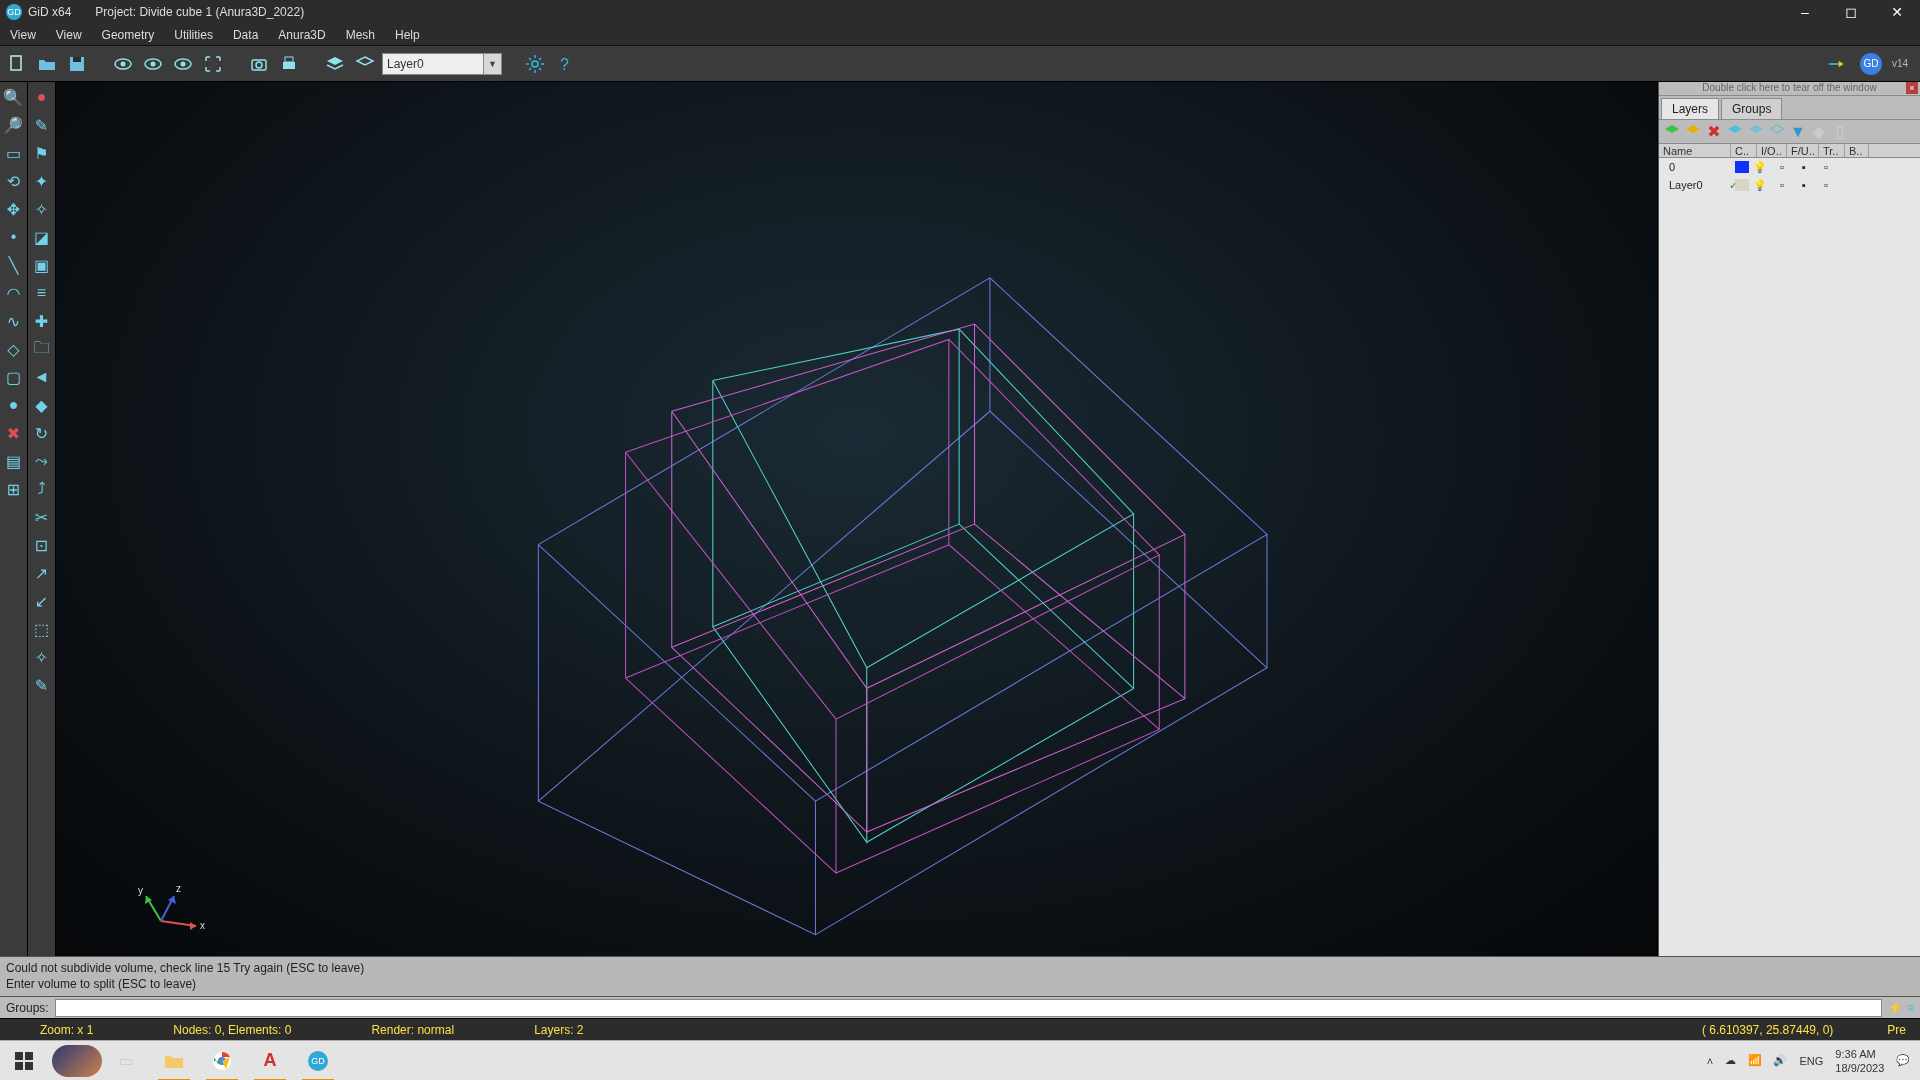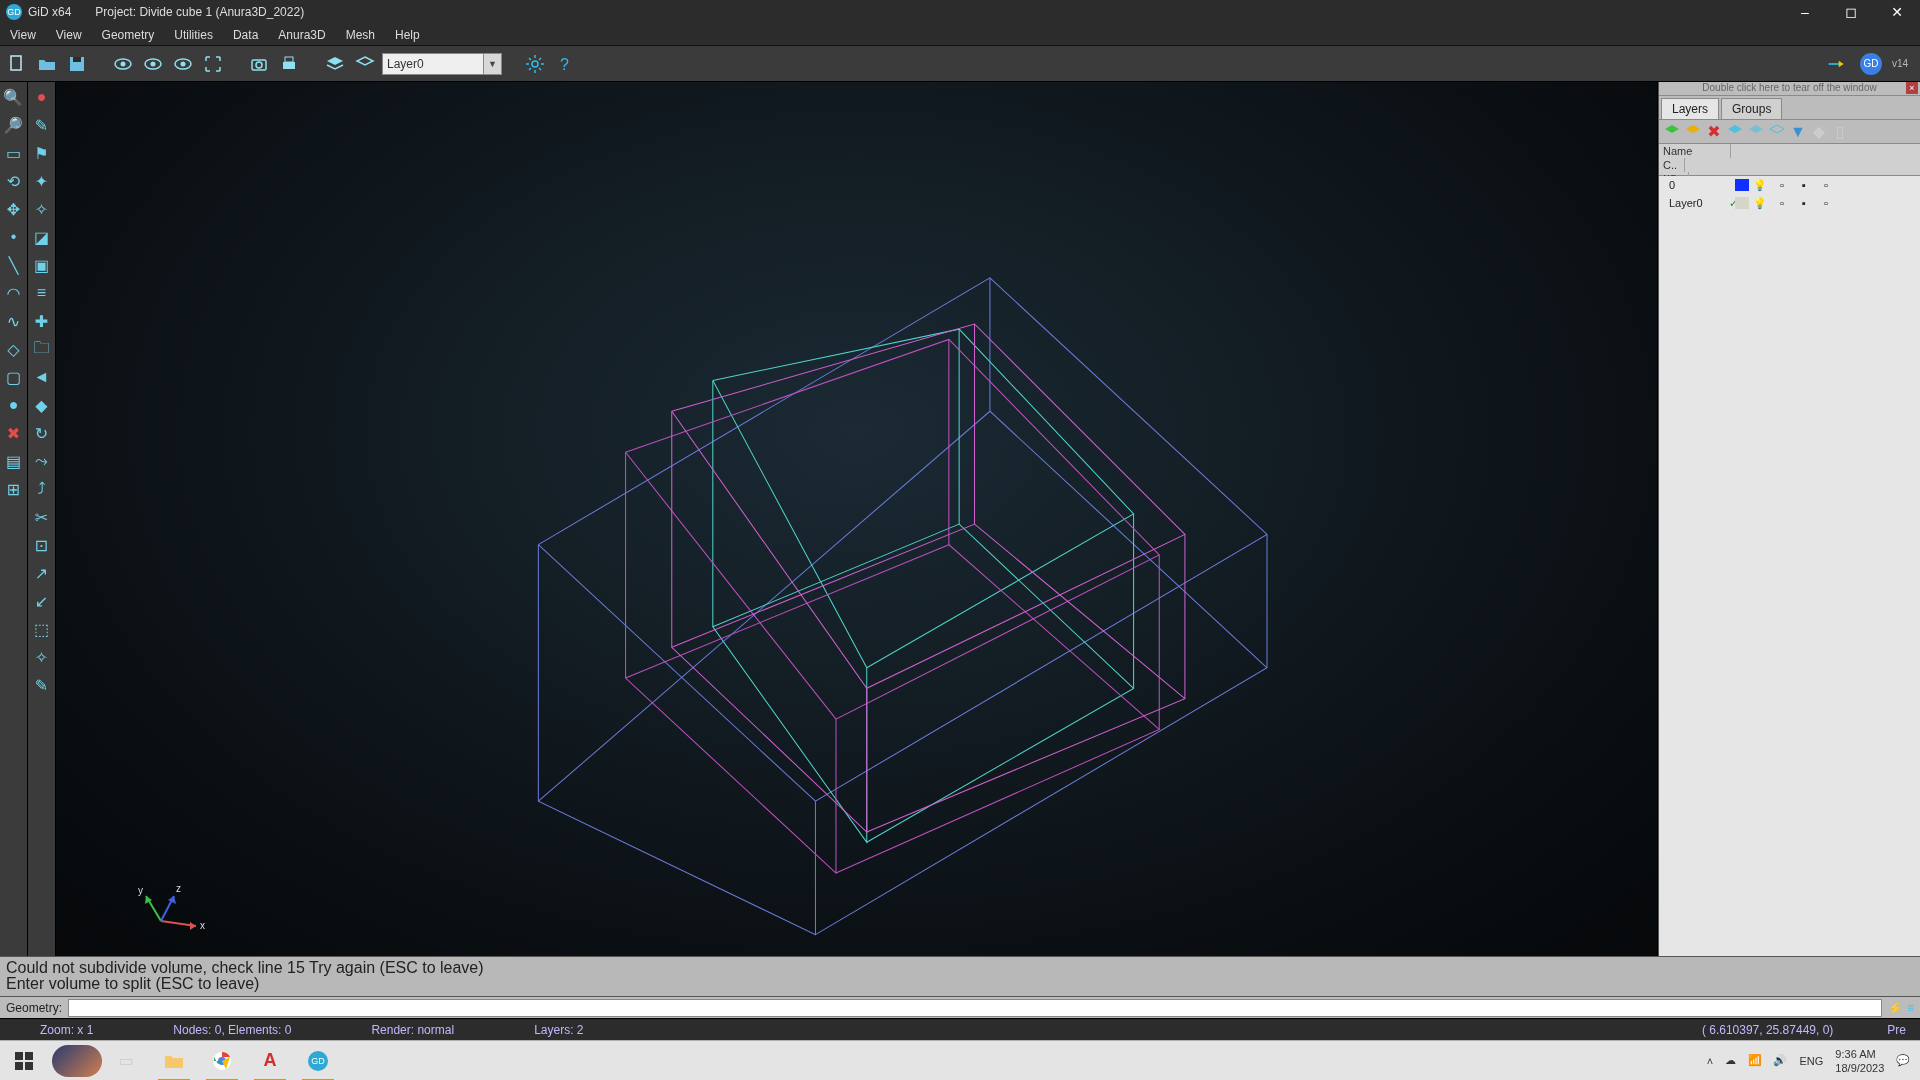--- a/index.html
+++ b/index.html
@@ -36,34 +36,34 @@
 .axis-gizmo{position:absolute;left:80px;bottom:20px;width:80px;height:60px;pointer-events:none;}
 
 .panel{width:262px;background:#bcbcbc;border-left:1px solid #555;display:flex;flex-direction:column;}
 .panel .tearoff{height:14px;background:#bcbcbc;font-size:10px;color:#666;text-align:center;border-bottom:1px solid #8a8a8a;position:relative;}
 .panel .tearoff .x{position:absolute;right:2px;top:0;width:12px;height:12px;background:#b34040;color:#fff;font-size:9px;line-height:12px;}
 .panel .tabs{height:24px;display:flex;align-items:flex-end;background:#bcbcbc;border-bottom:1px solid #8a8a8a;}
 .panel .tab{padding:3px 10px;font-size:12px;border:1px solid #8a8a8a;border-bottom:none;background:#d0d0d0;color:#222;margin-left:2px;}
 .panel .tab.active{background:#e6e6e6;}
 .panel .paneltools{height:24px;background:#bcbcbc;display:flex;align-items:center;gap:3px;padding:0 4px;border-bottom:1px solid #8a8a8a;}
 .panel .paneltools .pbtn{width:18px;height:18px;display:flex;align-items:center;justify-content:center;}
-.panel .hdr{height:32px;background:#d0d0d0;font-size:11px;display:flex;border-bottom:1px solid #8a8a8a;color:#333;flex-direction:column;}
+.panel .hdr{height:14px;background:#d0d0d0;font-size:11px;display:flex;border-bottom:1px solid #8a8a8a;color:#333;}
 .panel .hdr div{padding:1px 4px;border-right:1px solid #a0a0a0;}
 .panel .body{flex:1;background:#e6e6e6;}
 .panel .row{height:18px;font-size:11px;display:flex;align-items:center;color:#222;}
 .panel .row .cn{width:70px;padding-left:10px;}
 .panel .row .sw{width:14px;height:12px;margin-left:6px;}
 .panel .row .cell{width:22px;text-align:center;}
 
-.msgs{height:40px;background:#b8b8b8;border-top:1px solid #555;font-size:16px;color:#222;padding:3px 6px;line-height:16px;}
+.msgs{height:40px;background:#b8b8b8;border-top:1px solid #555;font-size:12px;color:#222;padding:3px 6px;line-height:16px;}
 .cmd{height:22px;background:#bcbcbc;border-top:1px solid #555;display:flex;align-items:center;font-size:12px;color:#222;}
 .cmd .lbl{padding:0 6px;}
 .cmd input{flex:1;height:18px;border:1px solid #888;background:#fff;font-size:12px;padding:0 4px;}
 .cmd .icons{display:flex;gap:4px;padding:0 6px;}
-.status{height:22px;background:#2c2c2c;border-top:1px solid #000;display:flex;align-items:center;font-size:12px;color:#c4b5fd;}
+.status{height:22px;background:#2c2c2c;border-top:1px solid #000;display:flex;align-items:center;font-size:12px;color:#fde047;}
 .status .seg{padding:0 40px;}
 .status .spacer{flex:1;}
 
 .taskbar{height:40px;background:#e4e4e4;border-top:1px solid #b0b0b0;display:flex;align-items:center;}
 .taskbar .start{width:48px;height:40px;display:flex;align-items:center;justify-content:center;}
 .search{height:32px;width:310px;background:#fff;border:1px solid #c4c4c4;border-radius:3px;display:flex;align-items:center;margin-left:2px;}
 .search .ico{width:36px;display:flex;align-items:center;justify-content:center;color:#555;}
 .search .ph{color:#777;font-size:13px;}
 .taskbar .tb-pinned{width:48px;height:40px;display:flex;align-items:center;justify-content:center;position:relative;}
 .tb-pinned.active::after{content:"";position:absolute;bottom:0;left:8px;right:8px;height:2px;background:#f09000;}
@@ -356,21 +356,21 @@
     </div>
   </div>
 </div>
 
 <div class="msgs">
   <div>Could not subdivide volume, check line 15 Try again (ESC to leave)</div>
   <div>Enter volume to split (ESC to leave)</div>
 </div>
 
 <div class="cmd">
-  <div class="lbl">Geometry:</div>
+  <div class="lbl">Groups:</div>
   <input type="text" value="" style="">
   <div class="icons">
     <span style="color:#e8b000;">⚡</span>
     <span style="color:#4fbfe0;">≡</span>
   </div>
 </div>
 
 <div class="status">
   <div class="seg">Zoom: x 1</div>
   <div class="seg">Nodes: 0, Elements: 0</div>

